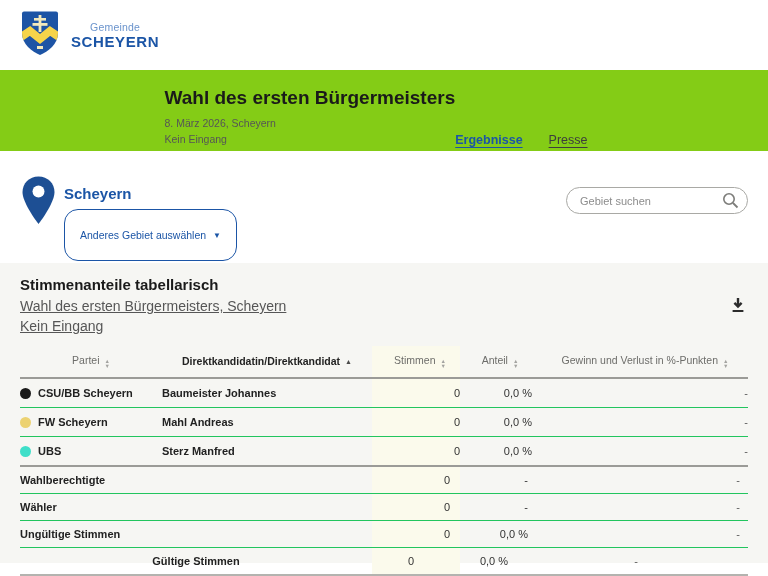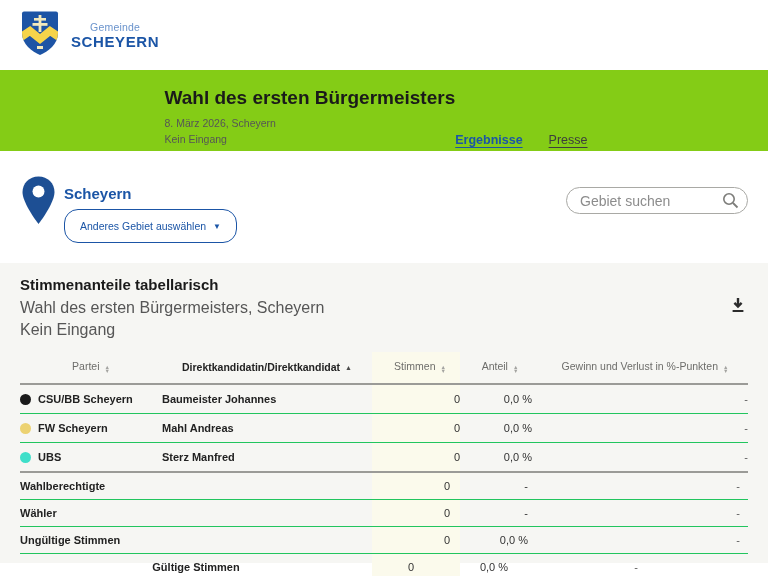--- a/index.html
+++ b/index.html
@@ -22,33 +22,33 @@
   .band-nav a.active { color:#1b55a6; font-weight:bold; }
   .band-nav a.plain { color:#3d3d3d; }
 
   
   .area-section { background:#fff; height:112px; padding:24px 20px 0 20px;
     display:flex; justify-content:space-between; align-items:flex-start; }
   .area-left { display:flex; align-items:flex-start; gap:7px; }
   .area-texts { padding-top:10px; }
   .area-name { font-size:15px; font-weight:bold; color:#1b55a6; margin-bottom:7px; }
   .area-btn { display:inline-flex; align-items:center; gap:7px; background:#fff;
-    border:1px solid #1b55a6; border-radius:14px; padding:10px 15px; color:#1b55a6;
+    border:1px solid #1b55a6; border-radius:14px; padding:19px 15px; color:#1b55a6;
     font-size:10.5px; font-family:inherit; cursor:pointer; }
   .area-btn .caret { font-size:8px; }
   .search-wrap { position:relative; margin-top:12px; }
   .search-input { width:182px; height:27px; border:1px solid #a9a9a5; border-radius:14px;
-    padding:0 30px 0 13px; font-size:14px; font-family:inherit; color:#333; background:#fff; outline:none; }
+    padding:0 30px 0 13px; font-size:11px; font-family:inherit; color:#333; background:#fff; outline:none; }
   .search-input::placeholder { color:#8c8c8c; }
   .search-icon { position:absolute; right:9px; top:5px; }
 
   
   .card { background:#f6f6f3; height:300px; padding:13px 20px 0 20px; position:relative; }
   .card-title { font-size:15px; font-weight:bold; color:#1a1a1a; margin-bottom:4px; }
-  .card-sub { font-size:16px; color:#565656; line-height:1.4; }
+  .card-sub { font-size:14px; color:#565656; line-height:1.4;text-decoration:underline; }
   .download-btn { position:absolute; right:20px; top:32px; background:none; border:none; cursor:pointer; padding:2px; }
 
   table { width:728px; border-collapse:collapse; margin-top:10px; table-layout:fixed; }
   col.c1{width:142px} col.c2{width:210px} col.c3{width:88px} col.c4{width:72px} col.c5{width:216px}
 
   thead th { font-size:10.5px; font-weight:normal; color:#6d6d6a; text-align:center;
     padding:8px 0 9px 0; border-bottom:2px solid #9b9b97; white-space:nowrap; }
   thead th.sorted { color:#222; font-weight:bold; }
   thead th.h-st { text-align:right; padding-right:14px; background:#fbfaec; }
   thead th.h-an { padding-left:8px; }

